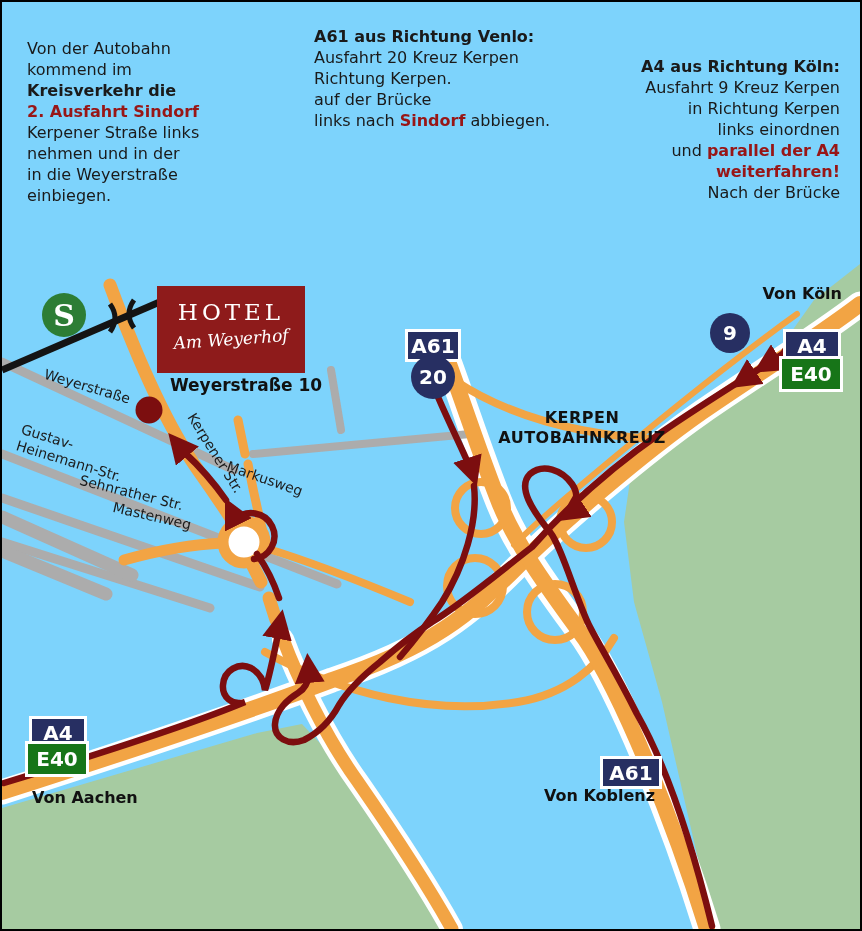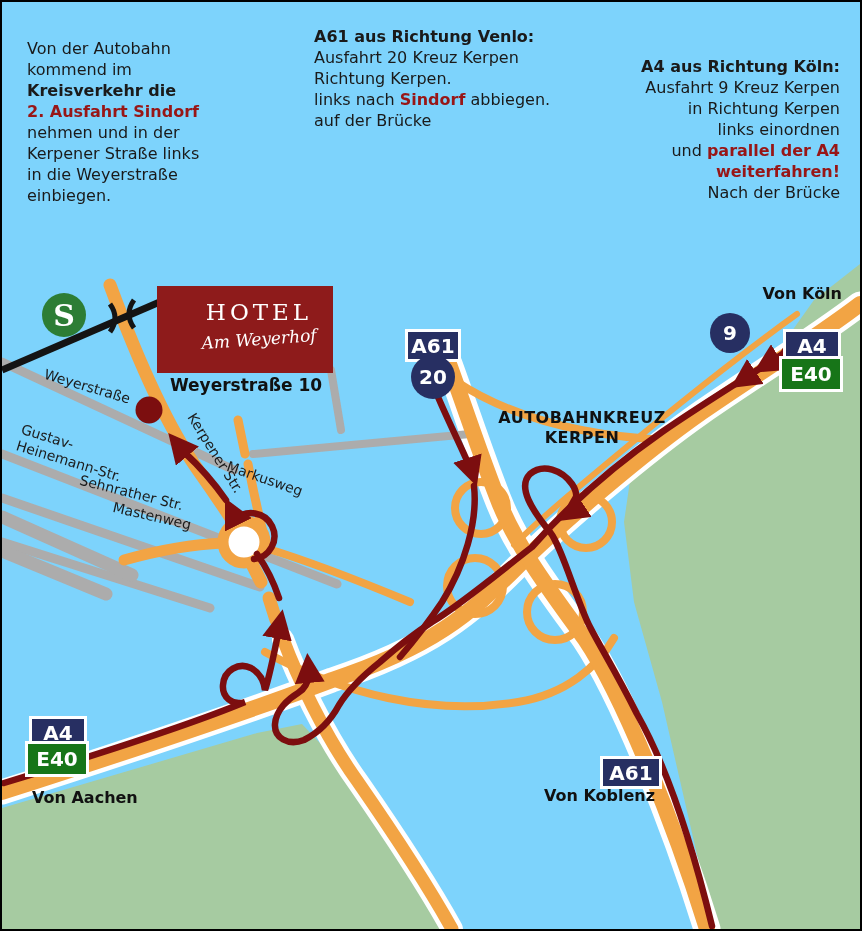--- a/index.html
+++ b/index.html
@@ -22,21 +22,21 @@
          font-weight:bold;letter-spacing:.5px;line-height:20px;}
   
   .badge{position:absolute;display:flex;align-items:center;justify-content:center;
          color:#fff;font-weight:bold;font-size:20px;border:3px solid #fff;}
   .navy{background:#272f62;margin-top:16px;}
   .grn{background:#177518;}
   .circ{position:absolute;display:flex;align-items:center;justify-content:center;
         border-radius:50%;background:#272f62;color:#fff;font-weight:bold;font-size:20px;}
   
   #hotel-box{left:155px;top:284px;width:148px;height:87px;background:#8e1b1b;
-             color:#fff;text-align:center;padding-left:28px;}
+             color:#fff;text-align:center;}
   #hotel-word{font-family:"DejaVu Serif","Liberation Serif",serif;font-size:23px;
               letter-spacing:4px;margin-top:13px;}
   #hotel-script{font-family:"DejaVu Serif","Liberation Serif",serif;font-style:italic;
                 font-size:17px;margin-top:4px;transform:rotate(-4deg);}
   #hotel-addr{left:150px;top:373px;width:160px;text-align:center;
               font-size:17px;font-weight:bold;margin-left:14px;}
   
   #sbahn{left:40px;top:291px;width:44px;height:44px;border-radius:50%;
          background:#2d7d35;color:#fff;display:flex;align-items:center;
          justify-content:center;font-size:30px;font-weight:bold;
@@ -134,32 +134,32 @@
     </g>
 
     <circle cx="147" cy="408" r="13.5" fill="#7c0e0f"></circle>
   </svg>
 
   <div class="abs dirs" id="dir-left">
     <div>Von der Autobahn</div>
     <div>kommend im</div>
     <div><b>Kreisverkehr die</b></div>
     <div><span class="red">2. Ausfahrt Sindorf</span></div>
+    <div>Kerpener Straße links</div>
     <div>nehmen und in der</div>
-    <div>Kerpener Straße links</div>
     <div>in die Weyerstraße</div>
     <div>einbiegen.</div>
   </div>
 
   <div class="abs dirs" id="dir-mid">
     <div><b>A61 aus Richtung Venlo:</b></div>
     <div>Ausfahrt 20 Kreuz Kerpen</div>
     <div>Richtung Kerpen.</div>
+    <div>auf der Brücke</div>
     <div><span>links nach </span><span class="red">Sindorf</span><span> abbiegen.</span></div>
-    <div>auf der Brücke</div>
   </div>
 
   <div class="abs dirs" id="dir-right">
     <div><b>A4 aus Richtung Köln:</b></div>
     <div>Ausfahrt 9 Kreuz Kerpen</div>
     <div>in Richtung Kerpen</div>
     <div>links einordnen</div>
     <div><span>und </span><span class="red">parallel der A4</span></div>
     <div><span class="red">weiterfahren!</span></div>
     <div>Nach der Brücke</div>
@@ -178,22 +178,22 @@
   <div class="badge navy" style="left:403px;top:311px;width:50px;height:27px;">A61</div>
   <div class="circ" style="left:409px;top:353px;width:44px;height:44px;">20</div>
   <div class="circ" style="left:708px;top:311px;width:40px;height:40px;">9</div>
   <div class="badge navy" style="left:781px;top:311px;width:52px;height:28px;">A4</div>
   <div class="badge grn" style="left:777px;top:354px;width:58px;height:30px;">E40</div>
   <div class="badge navy" style="left:27px;top:698px;width:52px;height:28px;">A4</div>
   <div class="badge grn" style="left:23px;top:739px;width:58px;height:30px;">E40</div>
   <div class="badge navy" style="left:598px;top:738px;width:56px;height:27px;">A61</div>
 
   <div class="abs kreuz">
+    <div>KERPEN</div>
     <div>AUTOBAHNKREUZ</div>
-    <div>KERPEN</div>
   </div>
   <div class="abs maplbl" style="left:740px;top:282px;width:100px;text-align:right;">Von Köln</div>
   <div class="abs maplbl" style="left:30px;top:786px;">Von Aachen</div>
   <div class="abs maplbl" style="left:542px;top:784px;">Von Koblenz</div>
 
   <div class="abs street" style="left:45px;top:364px;transform:rotate(16.5deg);">Weyerstraße</div>
   <div class="abs street" style="left:22px;top:419px;transform:rotate(17deg);line-height:17px;">
     <div>Gustav-</div>
     <div>Heinemann-Str.</div>
   </div>

